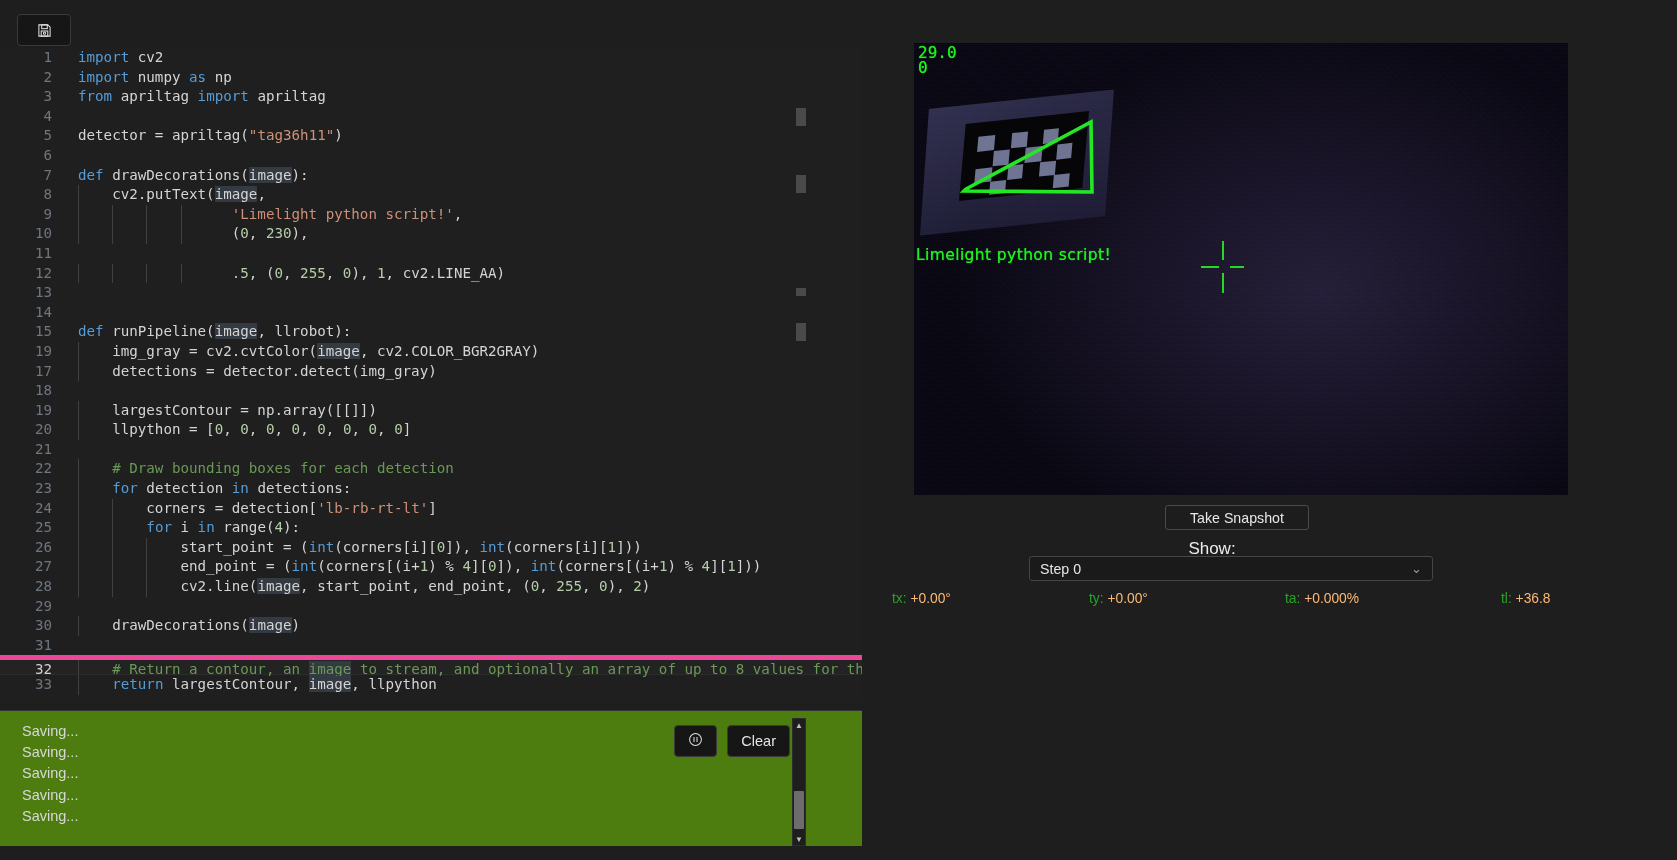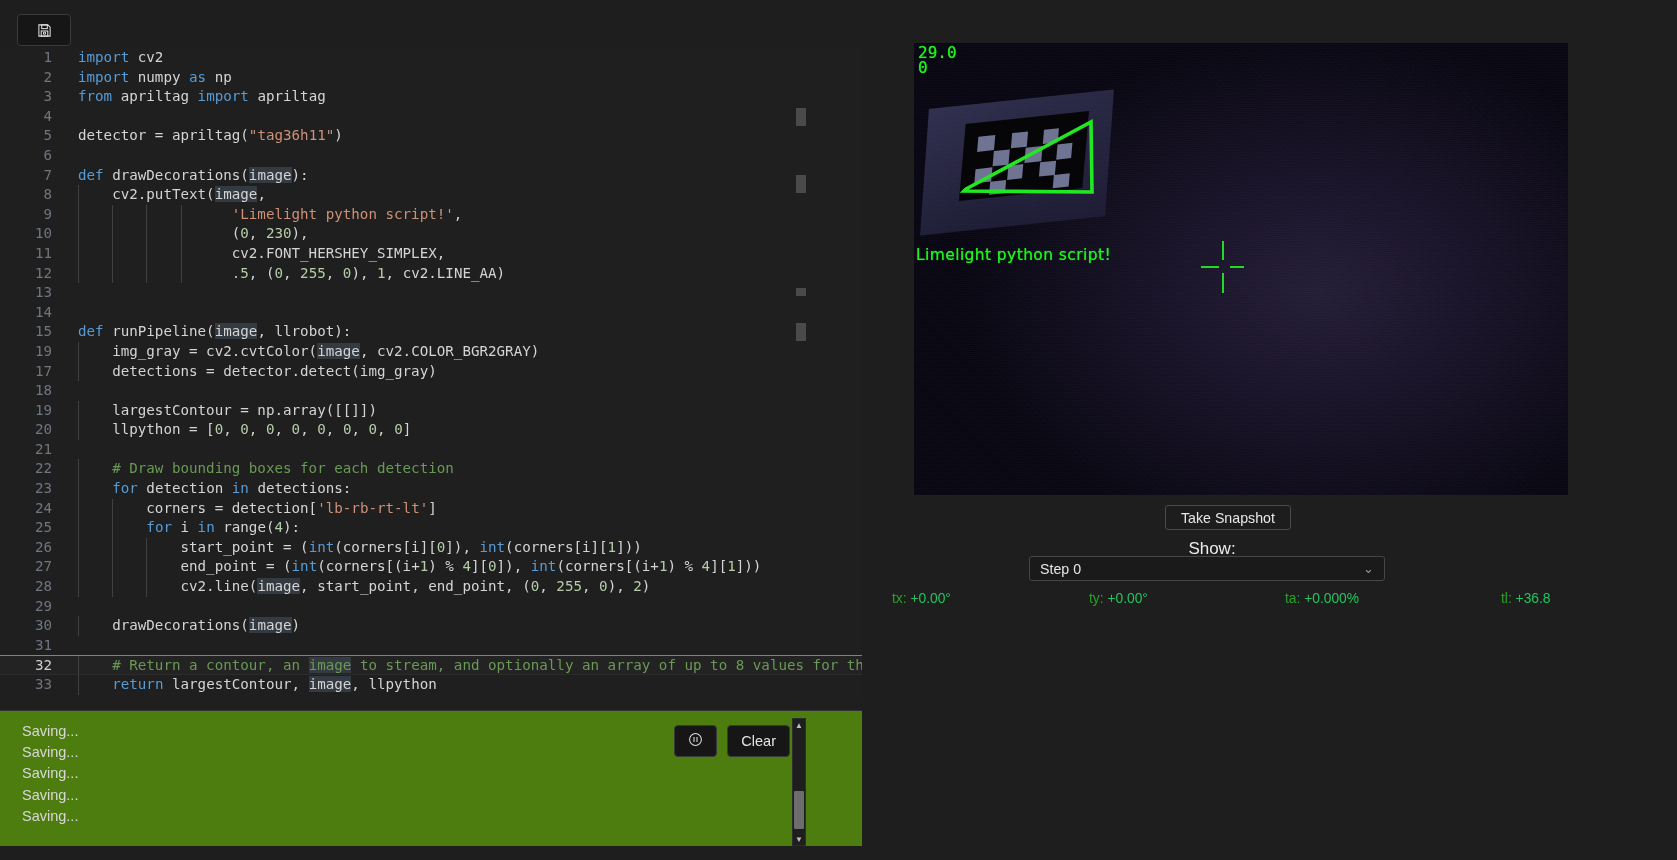--- a/index.html
+++ b/index.html
@@ -58,21 +58,21 @@
   .code-row {
     display: flex;
     height: 19.6px;
     line-height: 19.6px;
     white-space: pre;
     font-family: "DejaVu Sans Mono", "Liberation Mono", monospace;
     font-size: 14.2px;
   }
   .code-row.active {
     background: #232323;
-    border-top: 1px solid #ec4899;
+    border-top: 5px solid #ec4899;
     border-bottom: 1px solid #2c2c2c;
     height: 19.6px;
   }
   .ln {
     width: 62px;
     min-width: 62px;
     text-align: right;
     padding-right: 10px;
     color: #6e7681;
     user-select: none;
@@ -276,41 +276,41 @@
     letter-spacing: 0.4px;
     font-family: "DejaVu Sans", sans-serif;
   }
   #crosshair { position: absolute; left: 287px; top: 198px; width: 42px; height: 52px; }
   .ch { position: absolute; background: #23d923; }
 
   #take-snapshot-button {
     position: absolute;
     left: 303px; top: 505px;
     height: 25px;
-    padding: 0 15px;
+    padding: 0 24px;
     background: #1d1d1d;
     border: 1px solid #4a4a4a;
     border-radius: 3px;
     color: #e8e8e8;
     font-size: 14.2px;
     display: flex; align-items: center; justify-content: center;
     cursor: pointer;
   }
   #show-label {
     position: absolute;
     left: 0; top: 539px;
     width: 700px;
     text-align: center;
     color: #ececec;
     font-size: 17px;
   }
   #show-select {
     position: absolute;
     left: 167px; top: 556px;
-    width: 356px; height: 25px;
+    width: 404px; height: 25px;
     background: #1a1a1a;
     border: 1px solid #464646;
     border-radius: 3px;
     display: flex; align-items: center;
     padding: 0 10px;
     cursor: pointer;
     justify-content: flex-end;
   }
   #show-select-value {
     color: #e6e6e6;
@@ -324,21 +324,21 @@
     left: 0; top: 591px;
     width: 815px;
     height: 20px;
   }
   .stat {
     position: absolute;
     font-size: 13.8px;
     white-space: nowrap;
   }
   .stat .k { color: #2aa02a; }
-  .stat .v { color: #22c55e; margin-top: 45px; }
+  .stat .v { color: #fdba74; margin-top: 45px; }
   #stat-tx { left: 30px; }
   #stat-ty { left: 227px; }
   #stat-ta { left: 423px; }
   #stat-tl { left: 639px; }
 </style>
 </head>
 <body>
 
 <div id="app">
 
@@ -362,21 +362,21 @@
           <div class="code-row"><div class="ln">1</div><div class="code-text"><div class="indent-guides"></div><span class="kw">import</span><span class="pl"> cv2</span></div></div>
           <div class="code-row"><div class="ln">2</div><div class="code-text"><div class="indent-guides"></div><span class="kw">import</span><span class="pl"> numpy </span><span class="kw">as</span><span class="pl"> np</span></div></div>
           <div class="code-row"><div class="ln">3</div><div class="code-text"><div class="indent-guides"></div><span class="kw">from</span><span class="pl"> apriltag </span><span class="kw">import</span><span class="pl"> apriltag</span></div></div>
           <div class="code-row"><div class="ln">4</div><div class="code-text"><div class="indent-guides"></div></div></div>
           <div class="code-row"><div class="ln">5</div><div class="code-text"><div class="indent-guides"></div><span class="pl">detector = apriltag(</span><span class="str">"tag36h11"</span><span class="pl">)</span></div></div>
           <div class="code-row"><div class="ln">6</div><div class="code-text"><div class="indent-guides"></div></div></div>
           <div class="code-row"><div class="ln">7</div><div class="code-text"><div class="indent-guides"></div><span class="kw">def</span><span class="pl"> drawDecorations(</span><span class="sel">image</span><span class="pl">):</span></div></div>
           <div class="code-row"><div class="ln">8</div><div class="code-text"><div class="indent-guides"><div class="guide" style="left: 16px;"></div></div><span class="pl">    cv2.putText(</span><span class="sel">image</span><span class="pl">,</span></div></div>
           <div class="code-row"><div class="ln">9</div><div class="code-text"><div class="indent-guides"><div class="guide" style="left: 16px;"></div><div class="guide" style="left: 50.2px;"></div><div class="guide" style="left: 84.4px;"></div><div class="guide" style="left: 118.6px;"></div></div><span class="pl">                  </span><span class="str">'Limelight python script!'</span><span class="pl">,</span></div></div>
           <div class="code-row"><div class="ln">10</div><div class="code-text"><div class="indent-guides"><div class="guide" style="left: 16px;"></div><div class="guide" style="left: 50.2px;"></div><div class="guide" style="left: 84.4px;"></div><div class="guide" style="left: 118.6px;"></div></div><span class="pl">                  (</span><span class="num">0</span><span class="pl">, </span><span class="num">230</span><span class="pl">),</span></div></div>
-          <div class="code-row"><div class="ln">11</div><div class="code-text"><div class="indent-guides"><div class="guide" style="left: 16px;"></div><div class="guide" style="left: 50.2px;"></div><div class="guide" style="left: 84.4px;"></div><div class="guide" style="left: 118.6px;"></div></div><span class="pl">                  cv2.FONT_HERSHEY_SIMPLEX,</span></div></div>
+          <div class="code-row"><div class="ln">11</div></div>
           <div class="code-row"><div class="ln">12</div><div class="code-text"><div class="indent-guides"><div class="guide" style="left: 16px;"></div><div class="guide" style="left: 50.2px;"></div><div class="guide" style="left: 84.4px;"></div><div class="guide" style="left: 118.6px;"></div></div><span class="pl">                  </span><span class="num">.5</span><span class="pl">, (</span><span class="num">0</span><span class="pl">, </span><span class="num">255</span><span class="pl">, </span><span class="num">0</span><span class="pl">), </span><span class="num">1</span><span class="pl">, cv2.LINE_AA)</span></div></div>
           <div class="code-row"><div class="ln">13</div><div class="code-text"><div class="indent-guides"></div></div></div>
           <div class="code-row"><div class="ln">14</div></div>
           <div class="code-row"><div class="ln">15</div><div class="code-text"><div class="indent-guides"></div><span class="kw">def</span><span class="pl"> runPipeline(</span><span class="sel">image</span><span class="pl">, llrobot):</span></div></div>
           <div class="code-row"><div class="ln">19</div><div class="code-text"><div class="indent-guides"><div class="guide" style="left: 16px;"></div></div><span class="pl">    img_gray = cv2.cvtColor(</span><span class="sel">image</span><span class="pl">, cv2.COLOR_BGR2GRAY)</span></div></div>
           <div class="code-row"><div class="ln">17</div><div class="code-text"><div class="indent-guides"><div class="guide" style="left: 16px;"></div></div><span class="pl">    detections = detector.detect(img_gray)</span></div></div>
           <div class="code-row"><div class="ln">18</div><div class="code-text"><div class="indent-guides"></div></div></div>
           <div class="code-row"><div class="ln">19</div><div class="code-text"><div class="indent-guides"><div class="guide" style="left: 16px;"></div></div><span class="pl">    largestContour = np.array([[]])</span></div></div>
           <div class="code-row"><div class="ln">20</div><div class="code-text"><div class="indent-guides"><div class="guide" style="left: 16px;"></div></div><span class="pl">    llpython = [</span><span class="num">0</span><span class="pl">, </span><span class="num">0</span><span class="pl">, </span><span class="num">0</span><span class="pl">, </span><span class="num">0</span><span class="pl">, </span><span class="num">0</span><span class="pl">, </span><span class="num">0</span><span class="pl">, </span><span class="num">0</span><span class="pl">, </span><span class="num">0</span><span class="pl">]</span></div></div>
           <div class="code-row"><div class="ln">21</div><div class="code-text"><div class="indent-guides"></div></div></div>

